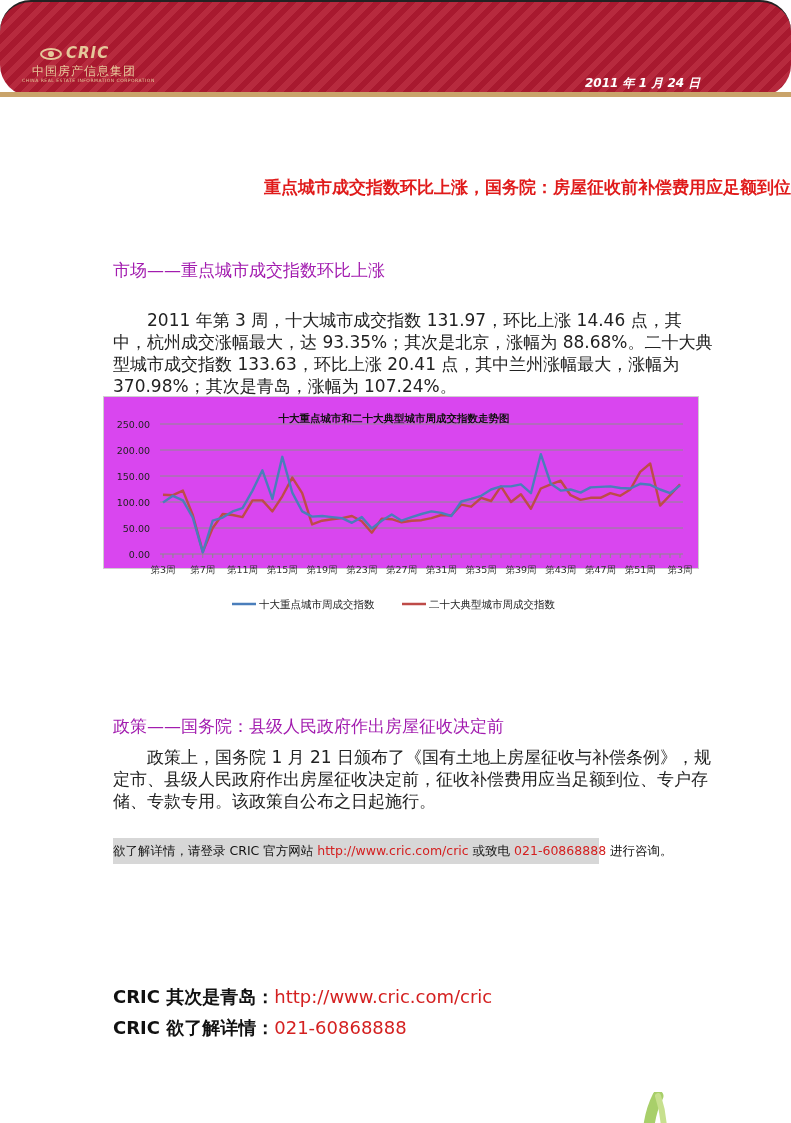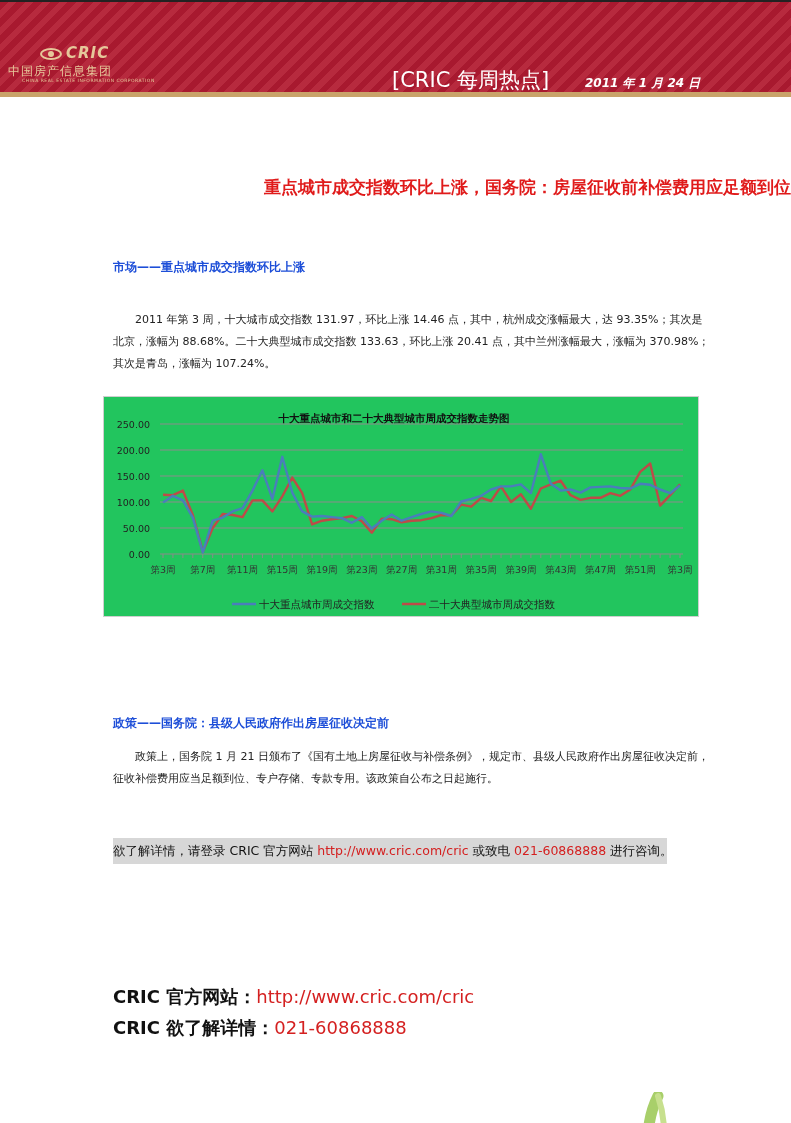--- a/index.html
+++ b/index.html
@@ -1,49 +1,48 @@
 <!DOCTYPE html>
 <html><head>
 <meta charset="utf-8">
 <style>
   html, body { margin:0; padding:0; }
   body { width:791px; height:1123px; background:#ffffff; position:relative; overflow:hidden;
          font-family:"DejaVu Sans","Liberation Sans",sans-serif; color:#111; }
   .header { position:absolute; left:0; top:0; width:791px; height:96px;
     background: repeating-linear-gradient(135deg, #a8192f 0px, #a8192f 6px, #b72a3e 6px, #b72a3e 12px);
-    border-top:2px solid #222; box-sizing:border-box; }
+    border-top:2px solid #222; box-sizing:border-box;border-radius:31px; }
   .header-band { position:absolute; left:0; top:92px; width:791px; height:5px; background:#c9a36a; }
   .logo-mark { position:absolute; left:40px; top:42px; color:#e6c79a; font-weight:bold; font-style:italic;
     font-size:15px; letter-spacing:1px; font-family:"DejaVu Sans",sans-serif; }
   .logo-eye { display:inline-block; width:18px; height:8px; border:2px solid #e6c79a; border-radius:50%; vertical-align:middle; margin-right:4px; position:relative; }
   .logo-eye::after { content:""; position:absolute; left:6px; top:1px; width:6px; height:6px; border-radius:50%; background:#e6c79a; }
-  .logo-cn { position:absolute; left:8px; top:61px; color:#e6c79a; font-size:12px; letter-spacing:1px; }
+  .logo-cn { position:absolute; left:32px; top:61px; color:#e6c79a; font-size:12px; letter-spacing:1px; }
   .logo-en { position:absolute; left:22px; top:76px; color:#e6c79a; font-size:4.5px; letter-spacing:0.5px; }
   .header-title { position:absolute; left:392px; top:64px; color:#fff; font-size:21px; font-family:"DejaVu Sans",sans-serif; }
   .header-date { position:absolute; left:585px; top:73px; color:#fff; font-size:12px; font-weight:bold;font-style:italic; }
   .main-title { position:absolute; left:0; width:791px; top:176px; text-align:right; color:#e01b1b; font-size:17px; font-weight:bold; }
-  .section-h { position:absolute; left:113px; font-size:12px; font-weight:bold; color:#1d4ed8; }
-  .para { position:absolute; left:113px; width:600px; font-size:11px; line-height:22px; color:#222; text-indent:2em; }
-  .chart-box { position:absolute; left:103px; top:396px; width:596px; height:221px; background:#22c55e; border:1px solid #cfcfcf; box-sizing:border-box; }
-  .contact-line { position:absolute; left:113px; top:838px; width:554px; height:26px; background:#d7d7d7; font-size:12.5px; line-height:26px; color:#111; white-space:nowrap; }
+  .section-h { position:absolute; left:113px; font-size:17px; font-weight:normal; color:#a21caf; }
+  .para { position:absolute; left:113px; width:600px; font-size:17px; line-height:22px; color:#222; text-indent:2em; }
+  .chart-box { position:absolute; left:103px; top:396px; width:596px; height:173px; background:#d946ef; border:1px solid #cfcfcf; box-sizing:border-box; }
+  .contact-line { position:absolute; left:113px; top:838px; width:486px; height:26px; background:#d7d7d7; font-size:12.5px; line-height:26px; color:#111; white-space:nowrap; }
   .red { color:#d42020; }
   .footer-line { position:absolute; left:113px; font-size:18px; font-weight:bold; color:#111; white-space:nowrap; }
   .footer-line .red { font-weight:normal; }
   .wm { position:absolute; left:640px; top:1092px; width:140px; height:80px; }
 </style>
 </head>
 <body>
 
 <div class="header">
   <div class="logo-mark">
     <span class="logo-eye"></span><span>CRIC</span>
   </div>
   <div class="logo-cn">中国房产信息集团</div>
   <div class="logo-en">CHINA REAL ESTATE INFORMATION CORPORATION</div>
-  <div class="header-title">[CRIC 每周热点]</div>
   <div class="header-date">2011 年 1 月 24 日</div>
 </div>
 <div class="header-band"></div>
 
 <div class="main-title">重点城市成交指数环比上涨，国务院：房屋征收前补偿费用应足额到位</div>
 
 <div class="section-h" style="top:259px;">市场——重点城市成交指数环比上涨</div>
 <div class="para" style="top:309px;">2011 年第 3 周，十大城市成交指数 131.97，环比上涨 14.46 点，其中，杭州成交涨幅最大，达 93.35%；其次是北京，涨幅为 88.68%。二十大典型城市成交指数 133.63，环比上涨 20.41 点，其中兰州涨幅最大，涨幅为 370.98%；其次是青岛，涨幅为 107.24%。</div>
 
 <div class="chart-box">
@@ -148,21 +147,21 @@
 </div>
 
 <div class="section-h" style="top:715px;">政策——国务院：县级人民政府作出房屋征收决定前</div>
 <div class="para" style="top:746px;">政策上，国务院 1 月 21 日颁布了《国有土地上房屋征收与补偿条例》，规定市、县级人民政府作出房屋征收决定前，征收补偿费用应当足额到位、专户存储、专款专用。该政策自公布之日起施行。</div>
 
 <div class="contact-line">
   <span>欲了解详情，请登录 CRIC 官方网站 </span><span class="red">http://www.cric.com/cric</span><span> 或致电 </span><span class="red">021-60868888</span><span> 进行咨询。</span>
 </div>
 
 <div class="footer-line" style="top:985px;">
-  <span>CRIC 官方网站：</span><span class="red">http://www.cric.com/cric</span>
+  <span>CRIC 其次是青岛：</span><span class="red">http://www.cric.com/cric</span>
 </div>
 <div class="footer-line" style="top:1016px;">
   <span>CRIC 欲了解详情：</span><span class="red">021-60868888</span>
 </div>
 
 <div class="wm">
   <svg width="140" height="80" viewBox="0 0 140 80">
     <path d="M18 4 C10 20 6 40 10 58 C14 74 34 80 48 72 C62 64 60 44 46 38 C36 34 26 40 24 48" fill="none" stroke="#a8cf6a" stroke-width="11" stroke-linecap="round"></path>
     <path d="M18 4 C22 16 24 28 24 40" fill="none" stroke="#c7e08e" stroke-width="6" stroke-linecap="round"></path>
     <text x="38" y="74" font-size="20" fill="#5aa63a" font-family="DejaVu Sans, sans-serif">六安论坛</text>

